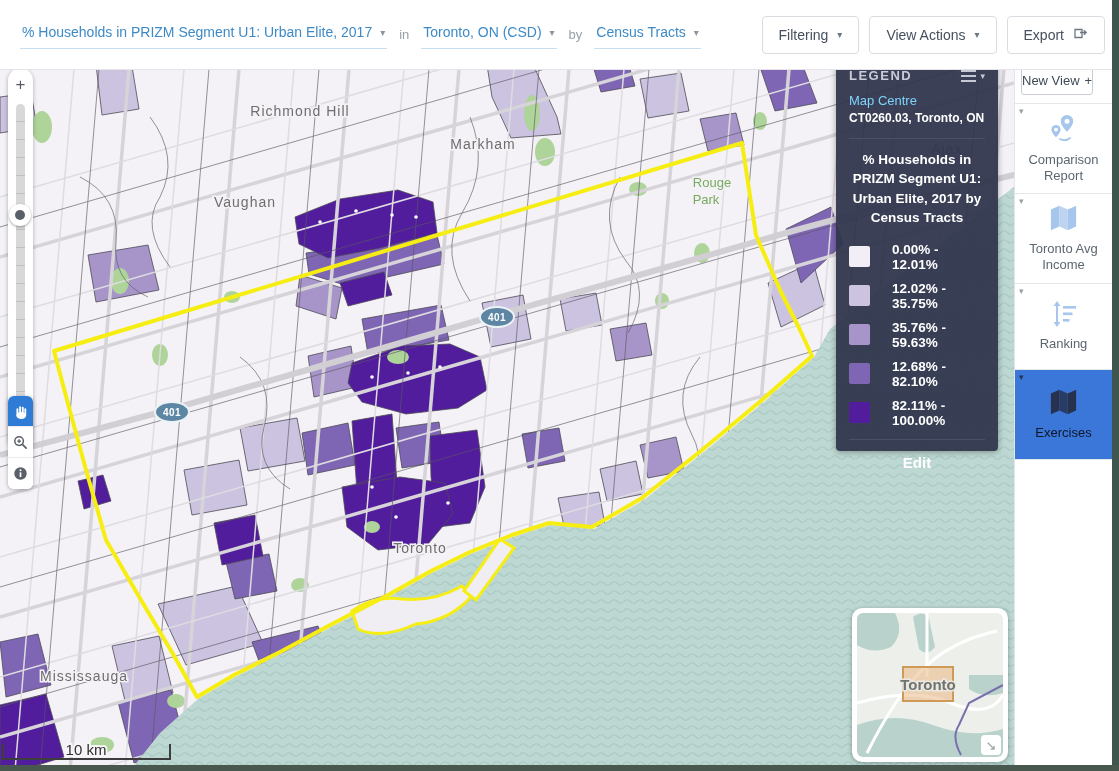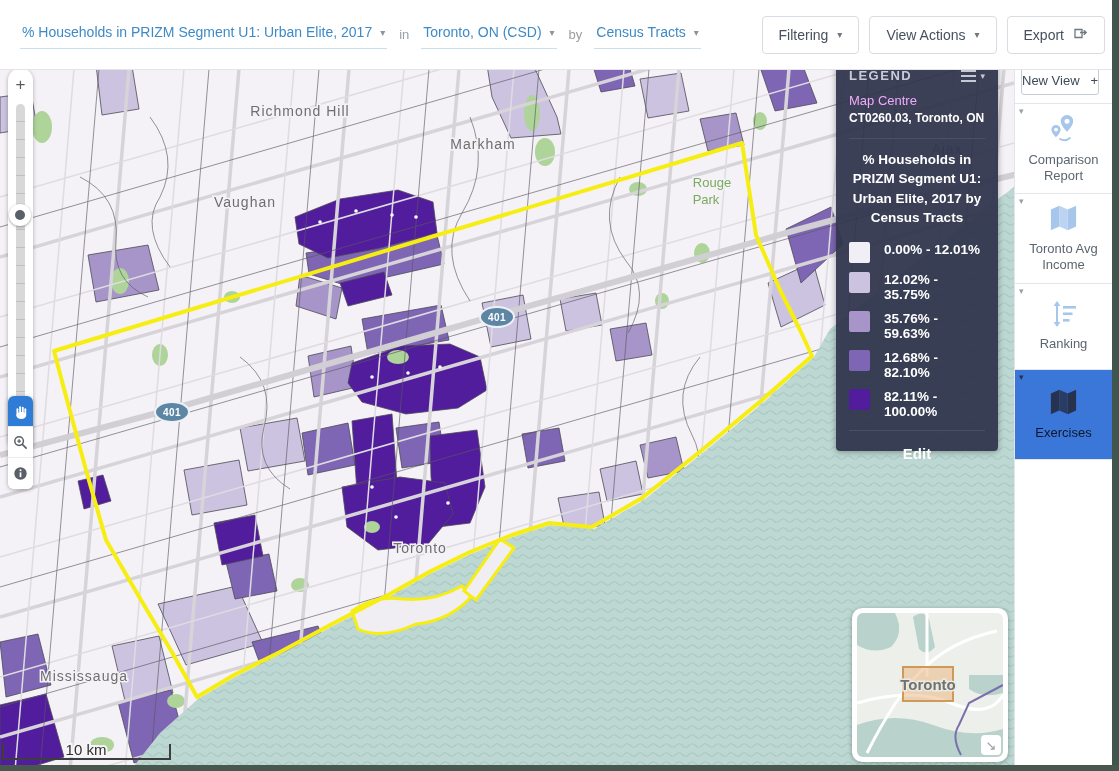--- a/index.html
+++ b/index.html
@@ -49,43 +49,43 @@
   
   .legend { position:absolute; left:836px; top:1px; width:162px; height:393px;
             background:rgba(48,54,77,0.95); border-radius:4px; color:#fff; z-index:20;
             padding:10px 13px 8px 13px; box-shadow:0 1px 6px rgba(0,0,0,.35); }
   .lg-head { display:flex; align-items:center; justify-content:space-between; margin-bottom:10px; }
   .lg-title { font-size:13px; font-weight:bold; letter-spacing:1.5px; color:#c9ccd8; }
   .lg-menu { display:flex; align-items:center; gap:4px; cursor:pointer; }
   .lg-menu .bars { display:flex; flex-direction:column; gap:3px; }
   .lg-menu .bars span { display:block; width:15px; height:2px; background:#c6c9d4; }
   .lg-menu .caret { color:#c6c9d4; font-size:9px; }
-  .lg-sub { font-size:13px; color:#f0abfc; margin-bottom:3px; }
+  .lg-sub { font-size:13px; color:#7dd3fc; margin-bottom:3px; }
   .lg-centre { font-size:12px; font-weight:bold; line-height:1.3; }
   .lg-hr { border:none; border-top:1px solid #4a5069; margin:11px 0; }
   .lg-maintitle { font-size:13.5px; font-weight:bold; text-align:center; line-height:1.45; }
   .lg-rows { margin-top:14px; }
-  .lg-row { display:flex; align-items:flex-start; gap:14px; margin-bottom:9px; }
+  .lg-row { display:flex; align-items:center; gap:22px; margin-bottom:9px; }
   .lg-swatch { width:21px; height:21px; border-radius:2px; flex:none; }
   .lg-label { font-size:13.5px; font-weight:bold; }
   .lg-edit { text-align:center; font-size:15px; font-weight:bold; padding:3px 0; cursor:pointer; }
 
   
   .minimap { position:absolute; left:852px; top:551px; width:156px; height:154px; background:#fff;
              border-radius:10px; box-shadow:0 1px 5px rgba(0,0,0,.3); padding:5px; z-index:10; }
   .minimap svg { display:block; border-radius:6px; }
   .mm-label { font-size:15px; font-weight:bold; fill:#6f736e; paint-order:stroke; stroke:#ece9e4; stroke-width:3px; }
   .mm-collapse { position:absolute; right:7px; bottom:7px; width:20px; height:20px; background:#fff; border-radius:4px;
                  display:flex; align-items:center; justify-content:center; color:#9aa0a4; font-size:13px; cursor:pointer; }
 
   
   .sidebar { position:absolute; left:1014px; top:57px; width:98px; height:714px; background:#fff;
              border-left:1px solid #e1e4e8; z-index:25; }
   .newview { margin:9px 6px 0 6px; height:29px; border:1px solid #c8cdd3; border-radius:3px; background:#fff;
-             display:flex; align-items:center; justify-content:center; gap:11px; font-size:13px; color:#3e4a58; cursor:pointer; }
+             display:flex; align-items:center; justify-content:center; gap:5px; font-size:13px; color:#3e4a58; cursor:pointer; }
   .tiles { margin-top:8px; border-top:1px solid #e4e7ea; }
   .tile { position:relative; height:90px; border-bottom:1px solid #e4e7ea; display:flex; flex-direction:column;
           align-items:center; justify-content:center; gap:9px; cursor:pointer; background:#fff; }
   .tile .fold { position:absolute; left:4px; top:2px; font-size:9px; color:#9aa0a6; }
   .tile .tlabel { font-size:13px; color:#5c6670; text-align:center; line-height:1.25; padding:0 4px; }
   .tile.active .tlabel { color:#0f172a; }
   .tile.active .fold { color:#27324f; }
 
   
   .edge-r { position:absolute; right:0; top:0; width:7px; height:771px; background:#3f564f; z-index:60; }

